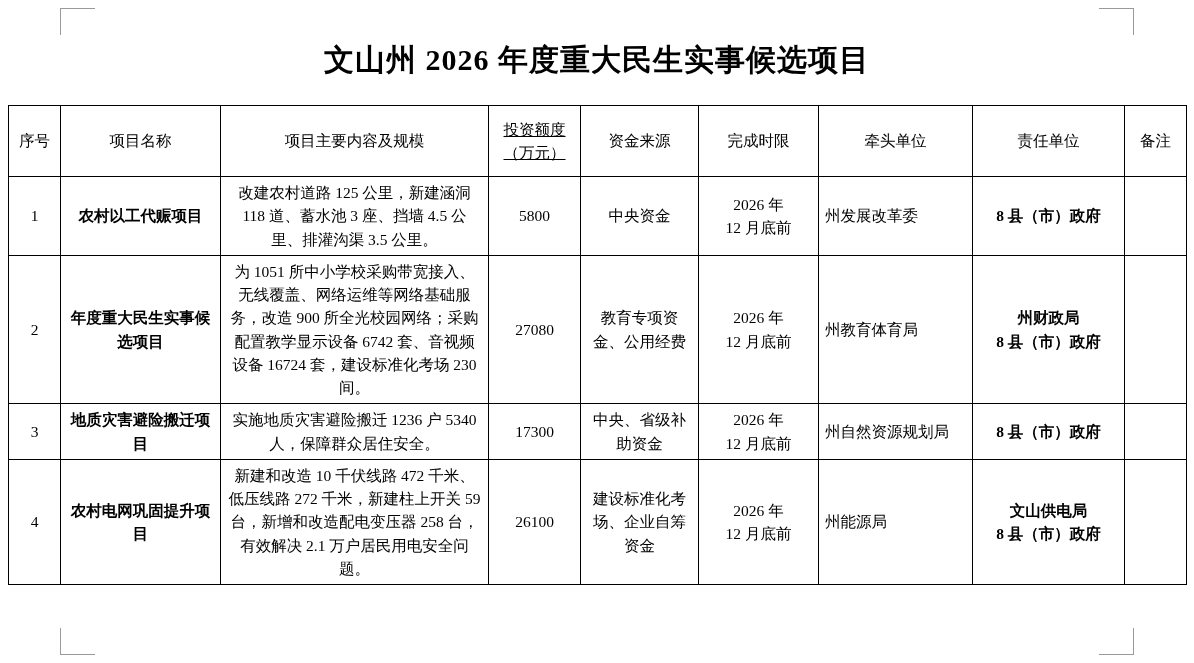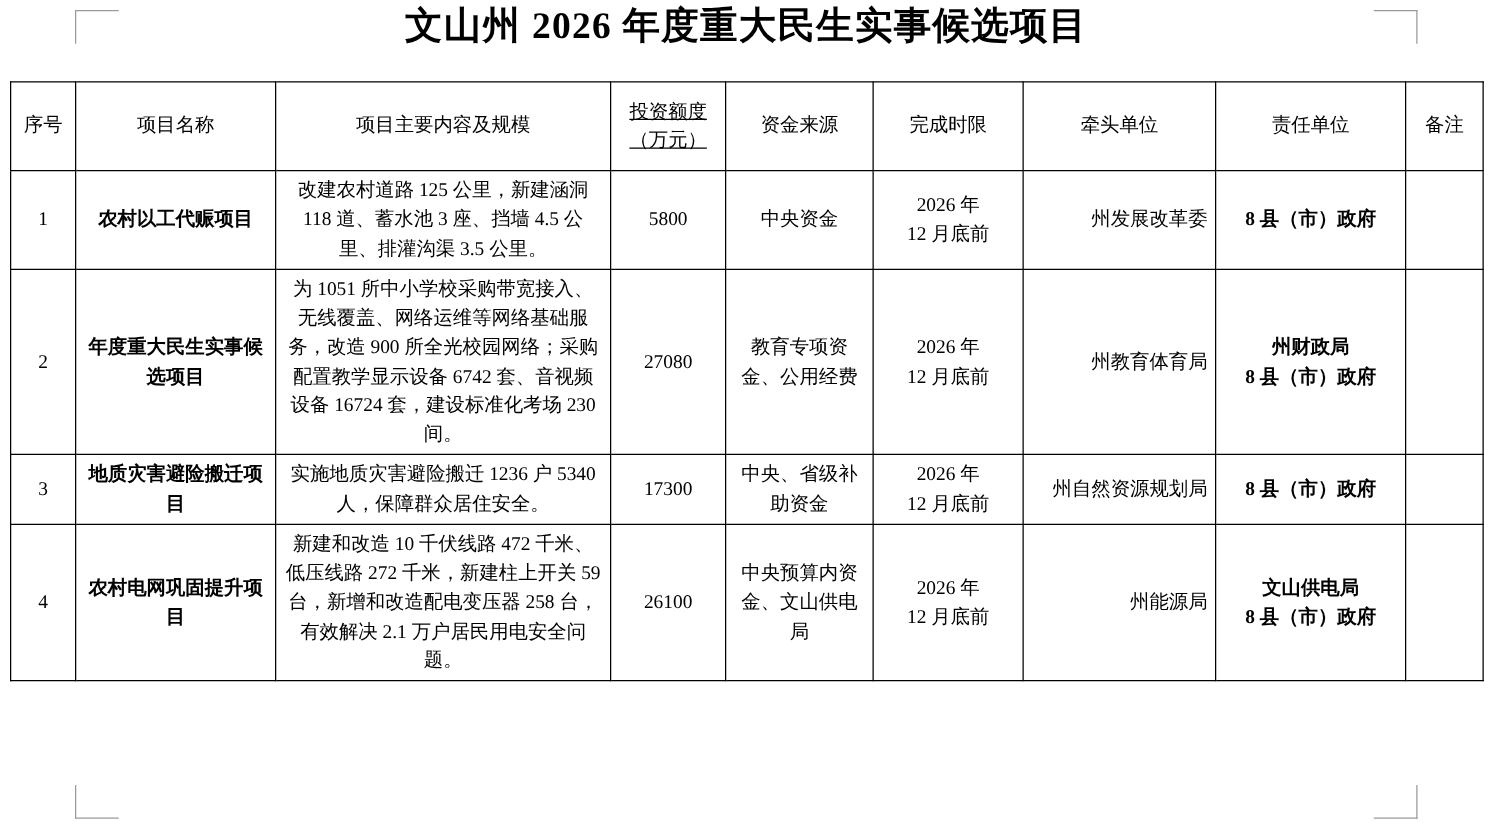--- a/index.html
+++ b/index.html
@@ -34,20 +34,21 @@
     width: 1194px;
     height: 663px;
   }
 
   .doc-title {
     text-align: center;
     font-size: 30px;
     font-weight: bold;
     letter-spacing: 1px;
     margin: 0;
+    padding-top: 40px;
     padding-bottom: 6px;
     font-family: "Liberation Serif", "DejaVu Serif", serif;
   }
 
   .table-wrap {
     padding: 18px 8px 0 8px;
   }
 
   table.main {
     border-collapse: collapse;
@@ -68,21 +69,21 @@
     height: 62px;
   }
   .th-two-line { line-height: 1.35; text-decoration: underline; }
 
   td.c-idx { text-align: center; width: 52px; }
   td.c-name { text-align: center; padding-left: 10px; font-weight: bold; }
   td.c-content { text-align: center; padding-left: 10px; }
   td.c-amount { text-align: center; margin-top: 10px; }
   td.c-source { text-align: center; }
   td.c-deadline { text-align: center; line-height: 1.45; }
-  td.c-lead { text-align: right; margin-top: 36px; }
+  td.c-lead { text-align: left; margin-top: 36px; }
   td.c-resp { text-align: center; line-height: 1.45; font-weight: bold; }
   td.c-remark { text-align: center; }
 
   col.w-idx { width: 52px; }
   col.w-name { width: 160px; }
   col.w-content { width: 268px; }
   col.w-amount { width: 92px; }
   col.w-source { width: 118px; }
   col.w-deadline { width: 120px; }
   col.w-lead { width: 154px; }
@@ -180,21 +181,21 @@
             <div>8 县（市）政府</div>
             <div></div>
           </td>
           <td class="c-remark"></td>
         </tr>
         <tr>
           <td class="c-idx">4</td>
           <td class="c-name">农村电网巩固提升项目</td>
           <td class="c-content">新建和改造 10 千伏线路 472 千米、低压线路 272 千米，新建柱上开关 59 台，新增和改造配电变压器 258 台，有效解决 2.1 万户居民用电安全问题。</td>
           <td class="c-amount">26100</td>
-          <td class="c-source">中央预算内资金、文山供电局</td>
+          <td class="c-source">建设标准化考场、企业自筹资金</td>
           <td class="c-deadline">
             <div>2026 年</div>
             <div>12 月底前</div>
           </td>
           <td class="c-lead">州能源局</td>
           <td class="c-resp">
             <div>文山供电局</div>
             <div>8 县（市）政府</div>
           </td>
           <td class="c-remark"></td>

